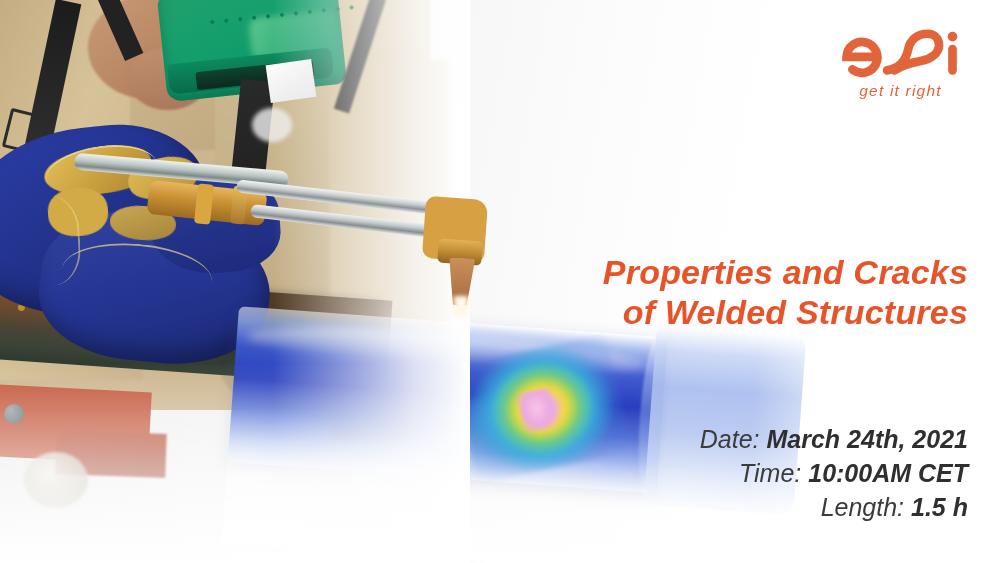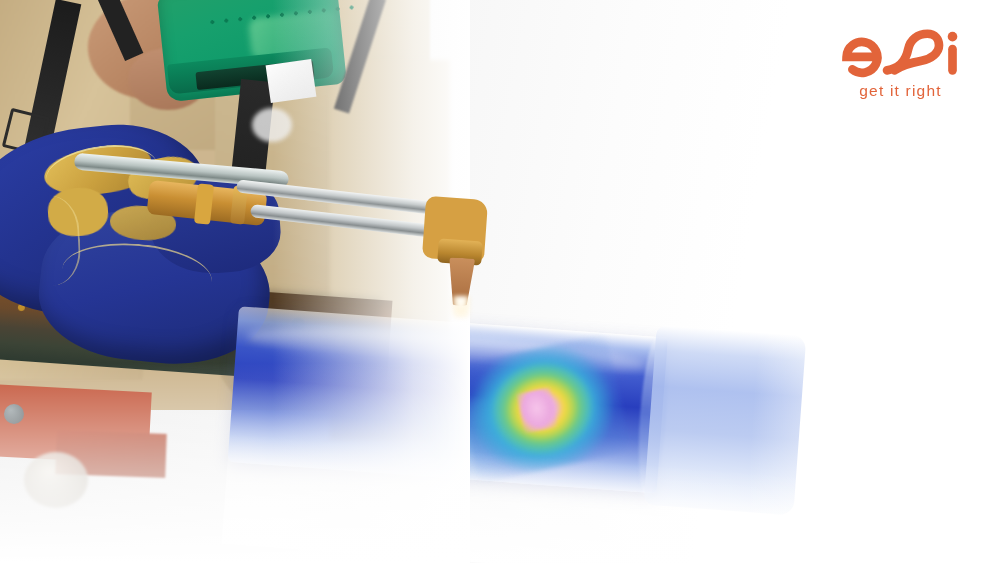--- a/index.html
+++ b/index.html
@@ -4,20 +4,21 @@
 <title>ESI Webinar Banner</title>
 <style>
   html,body{margin:0;padding:0;background:#ffffff;}
   body{font-family:"Liberation Sans","DejaVu Sans",sans-serif;}
 
   .banner{
     position:relative;
     width:1000px;height:563px;
     overflow:hidden;
     background:#ffffff;
+    font-style:italic;
   }
 
   
   .bg-wash{
     position:absolute;inset:0;
     background:
       linear-gradient(100deg,#e9e9e9 0%,#f1f1f1 22%,#f7f7f7 42%,#fcfcfc 58%,#ffffff 72%,#ffffff 100%);
   }
 
   
@@ -388,16 +389,25 @@
           <path d="M40 30 H14 a16 16 0 1 1 6 13"></path>
           <path d="M56 44 c14 -2 20 -12 22 -22 c2 -10 10 -16 20 -16 c8 0 12 6 12 12 c0 8 -8 14 -18 16 c-10 2 -20 4 -28 10"></path>
           <path d="M124 22 V44"></path>
         </g>
         <circle cx="124" cy="9" r="5" fill="#E2643A"></circle>
       </svg>
       <span class="logo-tag">get it right</span>
     </div>
 
 
-
+    <div class="title">
+      <span class="t-line">Properties and Cracks</span>
+      <span class="t-line">of Welded Structures</span>
+    </div>
+
+    <div class="details">
+      <span class="d-line"><span>Date:</span> <b>March 24th, 2021</b></span>
+      <span class="d-line"><span>Time:</span> <b>10:00AM CET</b></span>
+      <span class="d-line"><span>Length:</span> <b>1.5 h</b></span>
+    </div>
 
   </div>
 </div>
 
 </body></html>

